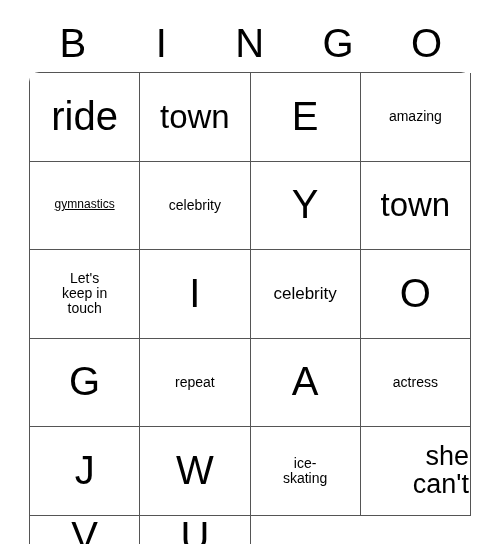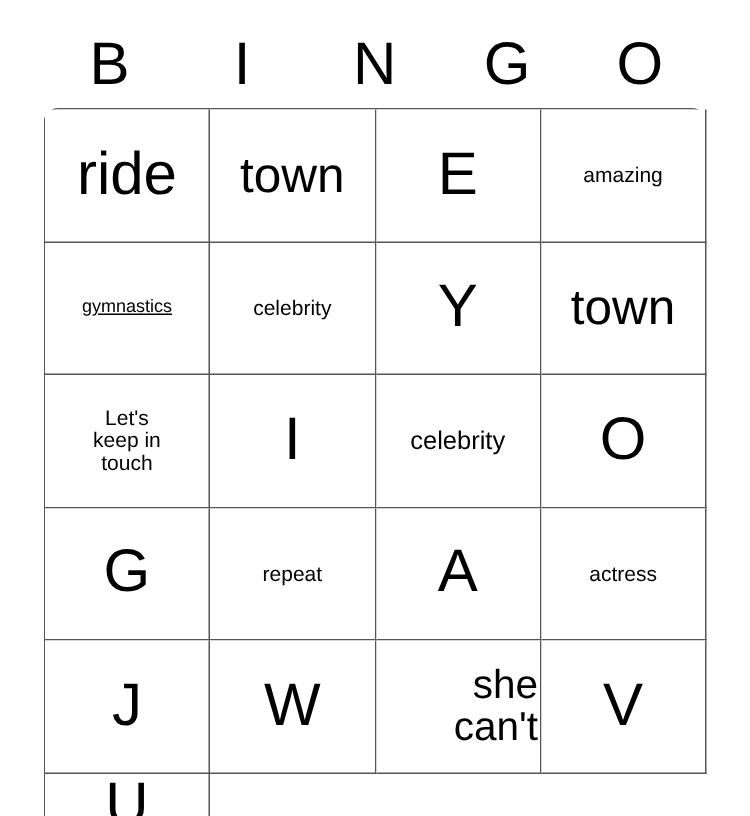--- a/index.html
+++ b/index.html
@@ -146,20 +146,24 @@
     <div class="cell fs-md">
         <span class="cell-text">actress</span>
       </div>
     <div class="cell fs-xxl">
         <span class="cell-text">J</span>
       </div>
     <div class="cell fs-xxl">
         <span class="cell-text">W</span>
       </div>
 
+    <div class="cell fs-md">
+        <span class="cell-text">ice-
+skating</span>
+      </div>
     <div class="cell fs-lg">
         <span class="cell-text">she
 can't</span>
       </div>
     <div class="cell fs-xxl">
         <span class="cell-text">V</span>
       </div>
     <div class="cell fs-xxl">
         <span class="cell-text">U</span>
       </div>

